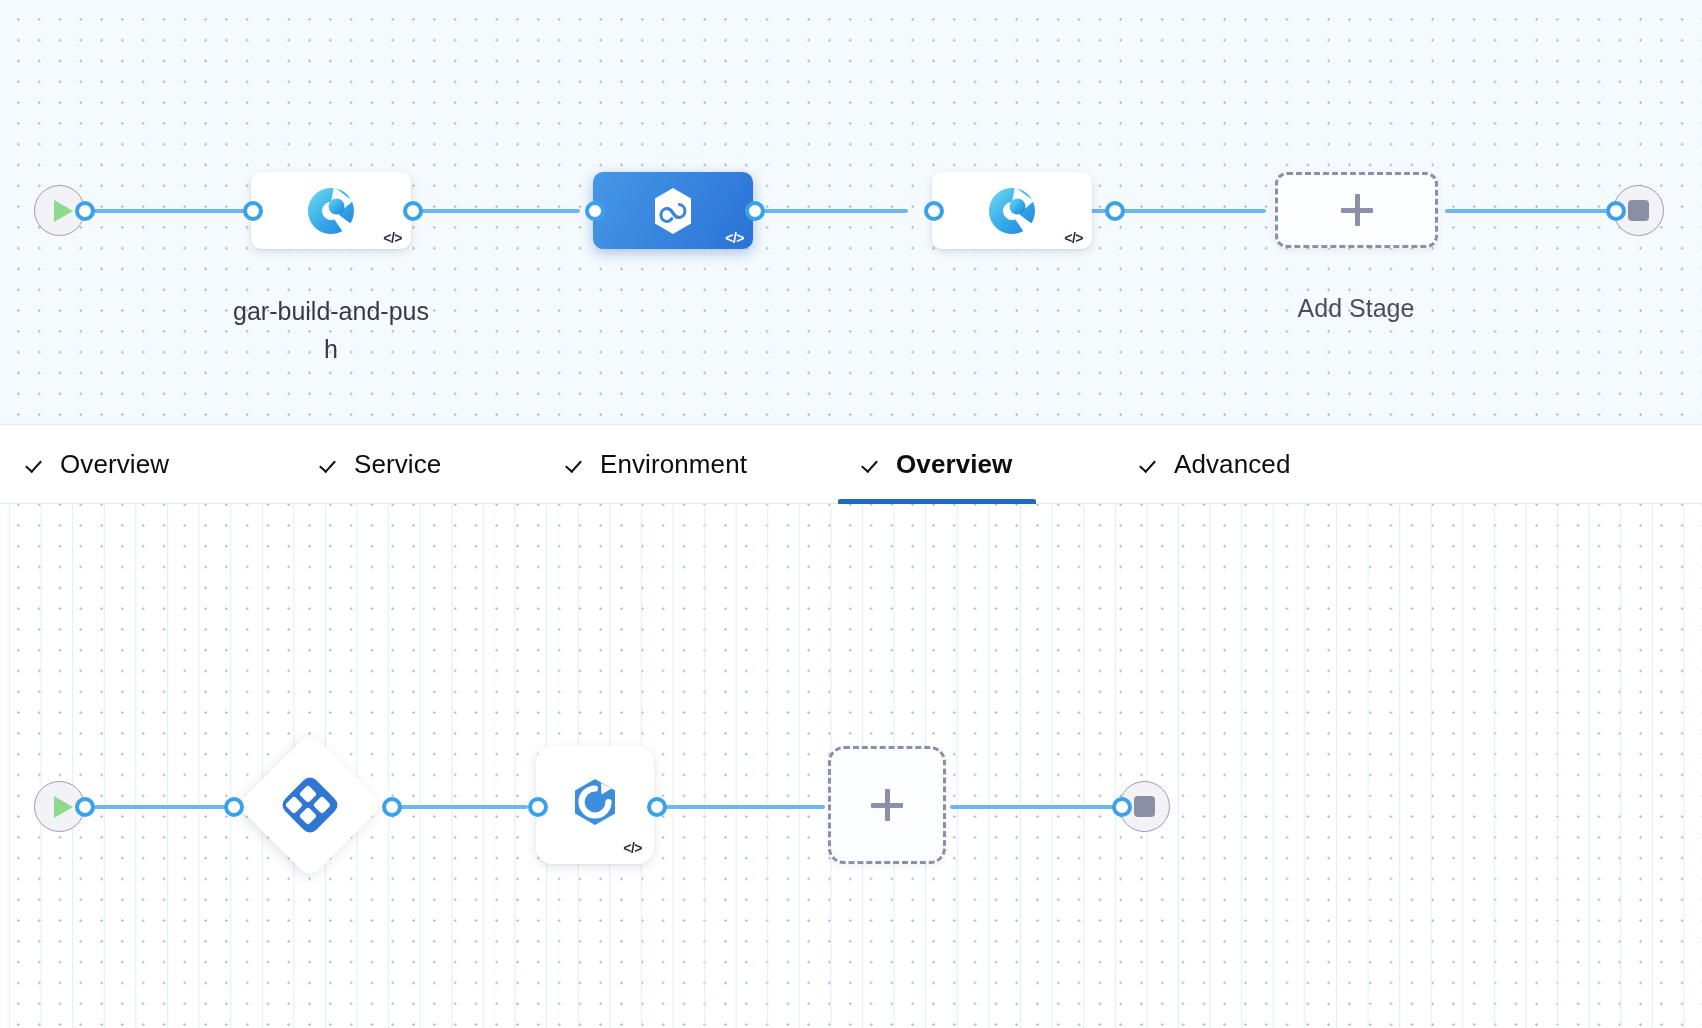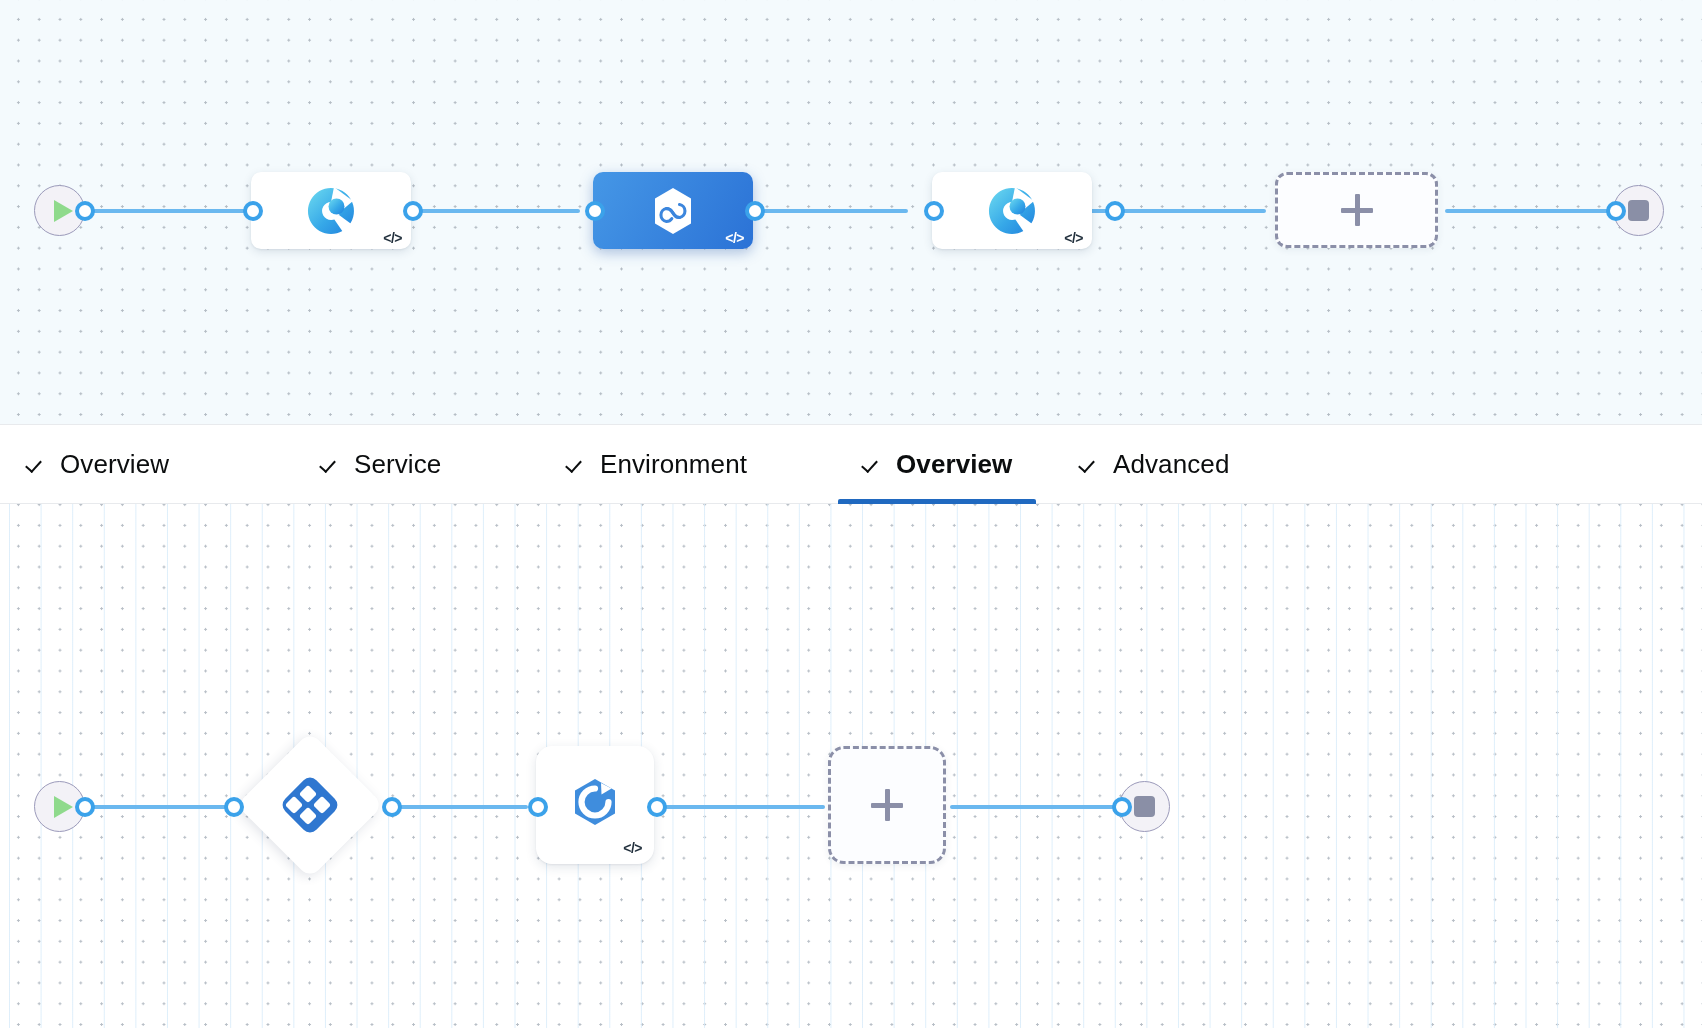--- a/index.html
+++ b/index.html
@@ -266,20 +266,21 @@
         </defs>
         <path d="M26 3 A23 23 0 1 1 25.9 3 Z M26 17 A9 9 0 1 0 26.1 17 Z" fill="url(#ciGrad1)" fill-rule="evenodd"></path>
         <path d="M29 2 L48 16 L36 26 L26 17 Z" fill="#ffffff"></path>
         <path d="M34 30 L49 41 L40 50 L29 34 Z" fill="#ffffff"></path>
         <circle cx="31.5" cy="21.5" r="8" fill="url(#ciGrad1)"></circle>
       </svg>
       <span class="code-tag">&lt;/&gt;</span>
     </div>
     <div class="port" style="left:243px; top:201px;"></div>
     <div class="port" style="left:403px; top:201px;"></div>
+    <div class="node-label" style="left:231px; top:293px; width:200px;">gar-build-and-push</div>
 
     <div class="stage-node selected" style="left:593px; top:172px;">
       <svg width="54" height="54" viewBox="0 0 54 54">
         <path d="M27 4 L45 14.5 L45 39.5 L27 50 L9 39.5 L9 14.5 Z" fill="#ffffff"></path>
         <path d="M33.5 20.5 a6.6 6.6 0 0 1 0 13 a6.6 6.6 0 0 1 -5.4 -2.9 l-2.3 -3.2 a6.6 6.6 0 0 0 -5.4 -2.9 a6.6 6.6 0 0 0 0 13 a6.6 6.6 0 0 0 5.4 -2.9" fill="none" stroke="#3c86dd" stroke-width="3.1" stroke-linecap="round"></path>
         <path d="M20.4 24.5 a6.6 6.6 0 0 1 5.4 2.9 l2.3 3.2 a6.6 6.6 0 0 0 5.4 2.9" fill="none" stroke="#3c86dd" stroke-width="3.1" stroke-linecap="round"></path>
       </svg>
       <span class="code-tag">&lt;/&gt;</span>
     </div>
     <div class="port" style="left:585px; top:201px;"></div>
@@ -300,20 +301,21 @@
         <circle cx="31.5" cy="21.5" r="8" fill="url(#ciGrad2)"></circle>
       </svg>
       <span class="code-tag">&lt;/&gt;</span>
     </div>
     <div class="port" style="left:924px; top:201px;"></div>
     <div class="port" style="left:1105px; top:201px;"></div>
 
     <div class="add-box stage-add" style="left:1275px; top:172px;">
       <div class="plus"></div>
     </div>
+    <div class="node-label muted" style="left:1256px; top:290px; width:200px;">Add Stage</div>
 
     <div class="terminal" style="left:1613px; top:185px;">
       <div class="stop-sq"></div>
     </div>
     <div class="port" style="left:1606px; top:201px;"></div>
   </div>
 
   <div class="tab-bar">
     <div class="tab" style="left:26px;">
       <span class="tick"></span>
@@ -324,21 +326,21 @@
       <span class="tab-label">Environment</span>
     </div>
     <div class="tab" style="left:320px;">
       <span class="tick"></span>
       <span class="tab-label">Service</span>
     </div>
     <div class="tab active" style="left:838px; padding:0 24px;">
       <span class="tick"></span>
       <span class="tab-label">Overview</span>
     </div>
-    <div class="tab" style="left:1079px;">
+    <div class="tab" style="left:1140px;">
       <span class="tick"></span>
       <span class="tab-label">Advanced</span>
     </div>
   </div>
 
   <div class="exec-canvas">
 
     <div class="edge" style="left:84px; top:301px; width:150px;"></div>
     <div class="edge" style="left:390px; top:301px; width:138px;"></div>
     <div class="edge" style="left:655px; top:301px; width:170px;"></div>

